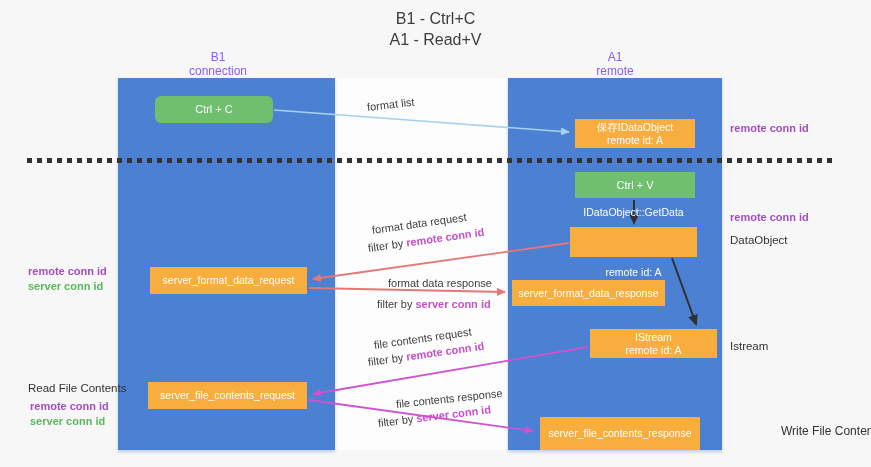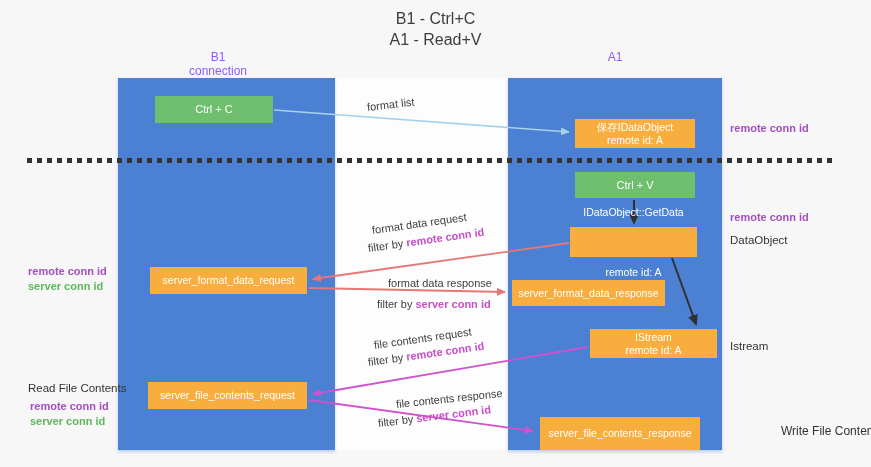--- a/index.html
+++ b/index.html
@@ -44,21 +44,21 @@
   }
   
   .box{
     position:absolute;display:flex;flex-direction:column;
     align-items:center;justify-content:center;
     color:#fff;font-size:10.5px;line-height:13px;text-align:center;
     box-sizing:border-box;white-space:nowrap;
   }
   .box.green{background:var(--box-green);}
   .box.orange{background:var(--box-orange);}
-  #box-ctrl-c{left:155px;top:96px;width:118px;height:27px;font-size:11px;}
+  #box-ctrl-c{left:155px;top:96px;width:118px;height:27px;font-size:11px;border-radius:6px;}
   #box-save-dataobject{left:575px;top:119px;width:120px;height:29px;}
   #box-ctrl-v{left:575px;top:172px;width:120px;height:26px;font-size:11px;}
   #box-getdata{left:570px;top:227px;width:127px;height:30px;gap:47px;}
   #box-format-request{left:150px;top:267px;width:157px;height:27px;}
   #box-format-response{left:512px;top:280px;width:153px;height:26px;justify-content:center;}
   #box-istream{left:590px;top:329px;width:127px;height:29px;}
   #box-file-request{left:148px;top:382px;width:159px;height:27px;}
   #box-file-response{left:540px;top:417px;width:160px;height:33px;}
   
   .alabel{
@@ -111,20 +111,21 @@
     <div>B1 - Ctrl+C</div>
     <div>A1 - Read+V</div>
   </div>
 
   <div id="lane-header-left" class="lane-header">
     <div>B1</div>
     <div>connection</div>
   </div>
   <div id="lane-header-right" class="lane-header">
     <div>A1</div>
+    <div>remote</div>
   </div>
 
   <div id="mid-strip"></div>
   <div id="lane-left" class="lane"></div>
   <div id="lane-right" class="lane"></div>
 
   <div id="dash-line"></div>
 
   <svg id="arrows">
     <defs>

